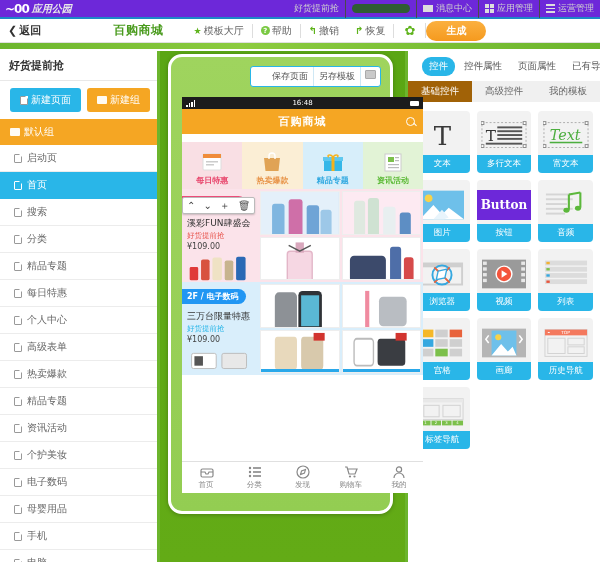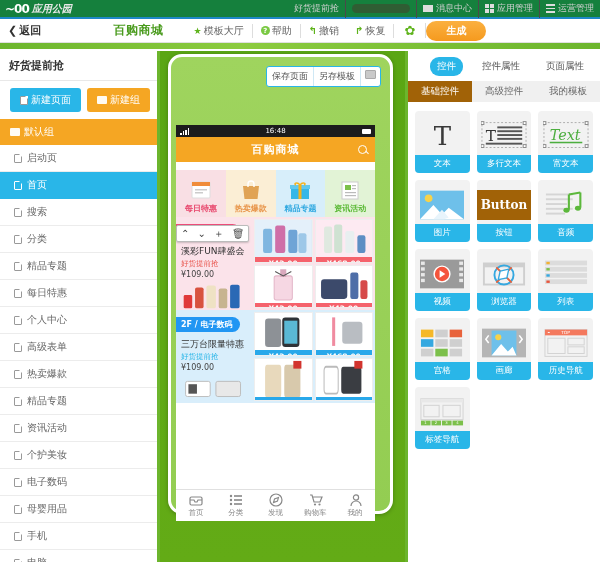--- a/index.html
+++ b/index.html
@@ -4,21 +4,21 @@
 <style>
   * { box-sizing: border-box; margin:0; padding:0; }
   body {
     width:600px; height:562px; overflow:hidden;
     font-family:"DejaVu Sans","Liberation Sans",sans-serif;
     font-size:11px; background:#fff;
   }
   .app { position:relative; width:600px; height:562px; }
 
   
-  .topbar { height:19px; background:#15803d; display:flex; align-items:center;
+  .topbar { height:19px; background:#6d28d9; display:flex; align-items:center;
             border-bottom:2px solid #1e88c7; position:relative; }
   .logo { display:flex; align-items:center; padding-left:5px; gap:3px; }
   .logo-mark { color:#fff; font-weight:bold; font-size:12px; letter-spacing:-1px;
                font-family:"DejaVu Sans",sans-serif; }
   .logo-text { color:#e8e8e8; font-size:10px; font-weight:bold; font-style:italic;}
   .top-right { margin-left:auto; display:flex; align-items:center; height:19px; }
   .top-right > div { color:#cfcfcf; font-size:9px; padding:0 6px; height:19px;
                      display:flex; align-items:center; gap:3px;
                      border-left:1px solid #4a4a4a; white-space:nowrap; }
   .top-right > div:first-child { border-left:none; }
@@ -83,29 +83,29 @@
   .folder-ico { width:10px;height:8px;background:#fff;border-radius:1px;opacity:.95;
                 position:relative; flex:none;}
 
   
   .canvas { flex:1; background:linear-gradient(#5aa614,#63ab16);
             position:relative; }
   .phone-outer { position:absolute; left:8px; top:3px; width:225px; height:460px;
             background:linear-gradient(#9fd45e,#93cd52); border:3px solid #fff;
             border-radius:14px; box-shadow:0 1px 4px rgba(0,0,0,.25); }
   .save-row { position:absolute; right:9px; top:9px; display:flex;
-              border:1px solid #29b6e8; border-radius:3px; overflow:hidden; background:#fff;}
+              border:1px solid #29b6e8; border-radius:3px; overflow:hidden; background:#fff;padding-left:16px;}
   .save-row div { font-size:9px; color:#555; padding:3px 5px; border-right:1px solid #cfe8f5;
                   white-space:nowrap; }
   .save-row div:last-child { border-right:none; padding:3px 4px; }
   .prev-ico { width:11px;height:9px;background:#c9c9c9;border:1px solid #aaa;
               display:inline-block;border-radius:1px; }
 
-  .screen { position:absolute; left:5px; top:40px; width:199px; height:396px;
-            background:#fff; overflow:hidden;margin-top:28px; }
+  .screen { position:absolute; left:11px; top:40px; width:241px; height:396px;
+            background:#fff; overflow:hidden; }
   .statusbar { height:12px; background:#1c1c1c; display:flex; align-items:center;
                justify-content:space-between; padding:0 4px; color:#fff; font-size:7px; }
   .sigbars { display:flex; align-items:flex-end; gap:1px; height:7px;}
   .sigbars i { width:1.5px; background:#fff; display:block;}
   .batt { width:9px;height:5px;background:#fff;border-radius:1px; }
   .apphdr { height:25px; background:#f5a623; display:flex; align-items:center;
             justify-content:center; position:relative; color:#fff;
             font-size:11px; font-weight:bold; letter-spacing:1px; }
   .search-ic { position:absolute; right:8px; width:9px; height:9px; border:1.4px solid #fff;
                border-radius:50%; }
@@ -144,21 +144,21 @@
 
   .tabbar { position:absolute; left:0; right:0; bottom:0; height:32px; background:#fff;
             border-top:1px solid #e0e0e0; display:flex; }
   .tab { flex:1; display:flex; flex-direction:column; align-items:center;
          justify-content:center; gap:2px; color:#888; font-size:7.5px; }
   .tabico { width:13px; height:13px; position:relative; }
 
   
   .rpanel { width:195px; background:#fff; border-left:3px solid #6cb52d;
             display:flex; flex-direction:column; overflow:hidden; }
-  .rtabs { display:flex; padding:6px 4px 5px 22px; gap:12px; align-items:flex-start; }
+  .rtabs { display:flex; padding:6px 4px 5px 14px; gap:2px; align-items:flex-start; }
   .rtab { font-size:9.5px; color:#555; padding:3px 7px; border-radius:9px; white-space:nowrap;}
   .rtab.active { background:#29b6e8; color:#fff; }
   .rsubs { display:flex; background:#f0f0f0; }
   .rsub { flex:1; text-align:center; font-size:9.5px; color:#666; padding:4px 0; }
   .rsub.active { background:#a16207; color:#fff; }
   .grid { display:grid; grid-template-columns:repeat(3,1fr); gap:7px;
           padding:9px 7px; }
   .comp { background:#f2f2f2; border-radius:4px; height:62px; display:flex;
           flex-direction:column; align-items:center; justify-content:space-between;
           padding:6px 4px 0; overflow:hidden; }
@@ -661,21 +661,21 @@
                 <circle cx="9" cy="8" r="4" fill="#f7d24a"></circle>
                 <path d="M0 30l14-15 9 10 7-7 16 12z" fill="#fff"></path>
                 <path d="M14 30l9-10 7 8-5 2z" fill="#e8f4fb"></path>
               </svg>
           </div>
           <div class="lbl">图片</div>
         </div>
 
         <div class="comp">
           <div class="art">
-            <div style="background:#a16207;border-radius:3px;padding:8px 7px;font-family:'DejaVu Serif',serif;color:#fff;font-size:12px;font-weight:bold;">Button</div>
+            <div style="background:#6d28d9;border-radius:3px;padding:8px 7px;font-family:'DejaVu Serif',serif;color:#fff;font-size:12px;font-weight:bold;">Button</div>
           </div>
           <div class="lbl">按钮</div>
         </div>
 
         <div class="comp">
           <div class="art">
             <svg viewBox="0 0 46 30" width="44" height="30">
                 <g fill="#d5d5d5">
                   <rect x="2" y="3" width="28" height="2"></rect>
                   <rect x="2" y="8" width="28" height="2"></rect>
@@ -684,20 +684,33 @@
                   <rect x="2" y="23" width="20" height="2"></rect>
                 </g>
                 <path d="M26 4v16" stroke="#5cb83c" stroke-width="2.2" fill="none"></path>
                 <path d="M38 2v16" stroke="#5cb83c" stroke-width="2.2" fill="none"></path>
                 <path d="M26 4l12-2" stroke="#5cb83c" stroke-width="2.2" fill="none"></path>
                 <ellipse cx="23.5" cy="20.5" rx="3.2" ry="2.6" fill="#5cb83c"></ellipse>
                 <ellipse cx="35.5" cy="18.5" rx="3.2" ry="2.6" fill="#5cb83c"></ellipse>
               </svg>
           </div>
           <div class="lbl">音频</div>
+        </div>
+
+        <div class="comp">
+          <div class="art">
+            <svg viewBox="0 0 46 30" width="44" height="30">
+                <rect x="2" y="4" width="42" height="22" fill="none" stroke="#cfcfcf" stroke-width="2"></rect>
+                <rect x="2" y="4" width="42" height="4" fill="#cfcfcf"></rect>
+                <circle cx="23" cy="16" r="10" fill="none" stroke="#35a8e0" stroke-width="2"></circle>
+                <path d="M31 8L15 24M15 8l16 16" stroke="#e8633c" stroke-width="2"></path>
+                <path d="M19 12l9-2-2 9-9 2z" fill="#fff" stroke="#35a8e0" stroke-width="1.4"></path>
+              </svg>
+          </div>
+          <div class="lbl">浏览器</div>
         </div>
 
         <div class="comp">
           <div class="art">
             <svg viewBox="0 0 46 30" width="44" height="30">
                 <rect width="46" height="30" fill="#9a9a9a"></rect>
                 <g fill="#e8e8e8">
                   <rect x="1" y="2" width="4" height="3.5"></rect>
                   <rect x="1" y="8" width="4" height="3.5"></rect>
                   <rect x="1" y="14" width="4" height="3.5"></rect>
@@ -706,33 +719,20 @@
                   <rect x="41" y="8" width="4" height="3.5"></rect>
                   <rect x="41" y="14" width="4" height="3.5"></rect>
                   <rect x="41" y="20" width="4" height="3.5"></rect>
                 </g>
                 <circle cx="23" cy="15" r="9" fill="#fff"></circle>
                 <circle cx="23" cy="15" r="7.5" fill="#f4543c"></circle>
                 <path d="M20.5 11l6 4-6 4z" fill="#fff"></path>
               </svg>
           </div>
           <div class="lbl">视频</div>
-        </div>
-
-        <div class="comp">
-          <div class="art">
-            <svg viewBox="0 0 46 30" width="44" height="30">
-                <rect x="2" y="4" width="42" height="22" fill="none" stroke="#cfcfcf" stroke-width="2"></rect>
-                <rect x="2" y="4" width="42" height="4" fill="#cfcfcf"></rect>
-                <circle cx="23" cy="16" r="10" fill="none" stroke="#35a8e0" stroke-width="2"></circle>
-                <path d="M31 8L15 24M15 8l16 16" stroke="#e8633c" stroke-width="2"></path>
-                <path d="M19 12l9-2-2 9-9 2z" fill="#fff" stroke="#35a8e0" stroke-width="1.4"></path>
-              </svg>
-          </div>
-          <div class="lbl">浏览器</div>
         </div>
 
         <div class="comp">
           <div class="art">
             <svg viewBox="0 0 46 30" width="44" height="30">
                 <g>
                   <rect x="1" y="1" width="44" height="5" fill="#dcdcdc"></rect>
                   <rect x="2.5" y="2.3" width="3.5" height="2.5" fill="#f2b134"></rect>
                   <rect x="1" y="7.5" width="44" height="5" fill="#dcdcdc"></rect>
                   <rect x="2.5" y="8.8" width="3.5" height="2.5" fill="#7cc04b"></rect>

